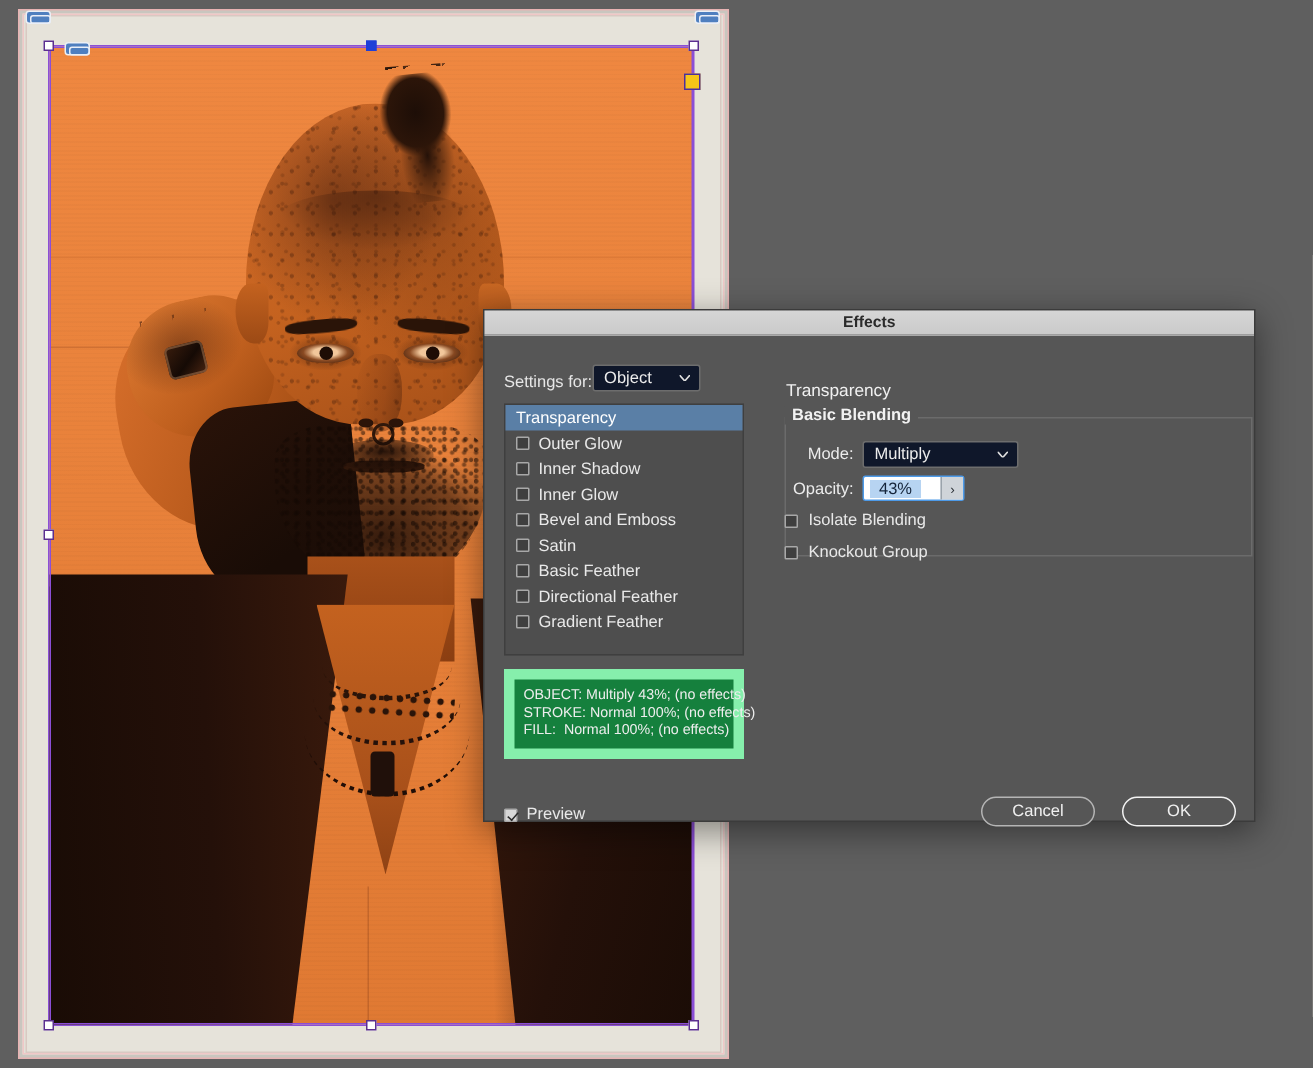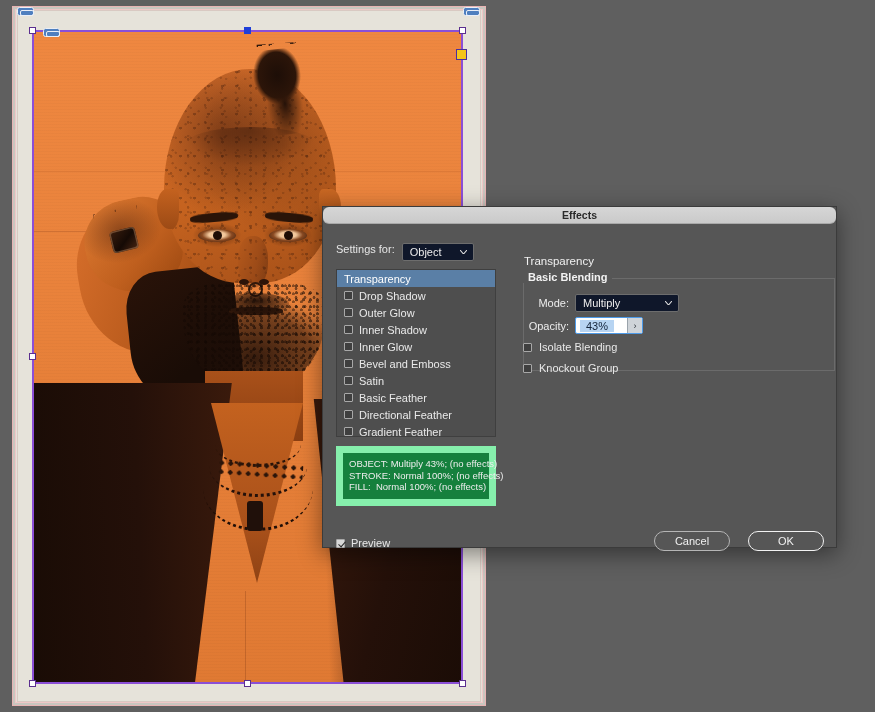--- a/index.html
+++ b/index.html
@@ -290,28 +290,28 @@
     border:1px solid #3b3b3b;
     box-shadow: 0 6px 22px rgba(0,0,0,.45);
     color:#e8e8e8;
     font-size:11px;
   }
   #dialog-titlebar {
     height:17px;
     background: linear-gradient(180deg,#d6d6d6 0%, #cacaca 100%);
     border-bottom:1px solid #a9a9a9;
     display:flex; align-items:center; justify-content:center;
-    color:#2b2b2b; font-size:10.5px; font-weight:bold;border-radius:6px;
+    color:#2b2b2b; font-size:10.5px; font-weight:bold;
   }
   #dialog-body { position:relative; height:324px; }
 
   
   #settings-row {
     position:absolute; left:13px; top:19px;
-    display:flex; align-items:flex-start; gap:7px;
+    display:flex; align-items:flex-end; 
   }
   #settings-label { font-size:11px; color:#e6e6e6; }
   .dropdown {
     position:relative;
     background:#0f172a;
     border:1px solid #6d6d6d;
     border-radius:2px;
     height:18px; min-width:72px;
     display:flex; align-items:center;
     padding:0 20px 0 7px;
@@ -544,24 +544,20 @@
           </span>
         </div>
       </div>
 
       <div id="effects-list">
         <div class="list-item selected">
           <span>Transparency</span>
         </div>
         <div class="list-item">
           <span class="cb"></span>
-          <span>Drop Shadow</span>
-        </div>
-        <div class="list-item">
-          <span class="cb"></span>
           <span>Outer Glow</span>
         </div>
         <div class="list-item">
           <span class="cb"></span>
           <span>Inner Shadow</span>
         </div>
         <div class="list-item">
           <span class="cb"></span>
           <span>Inner Glow</span>
         </div>

